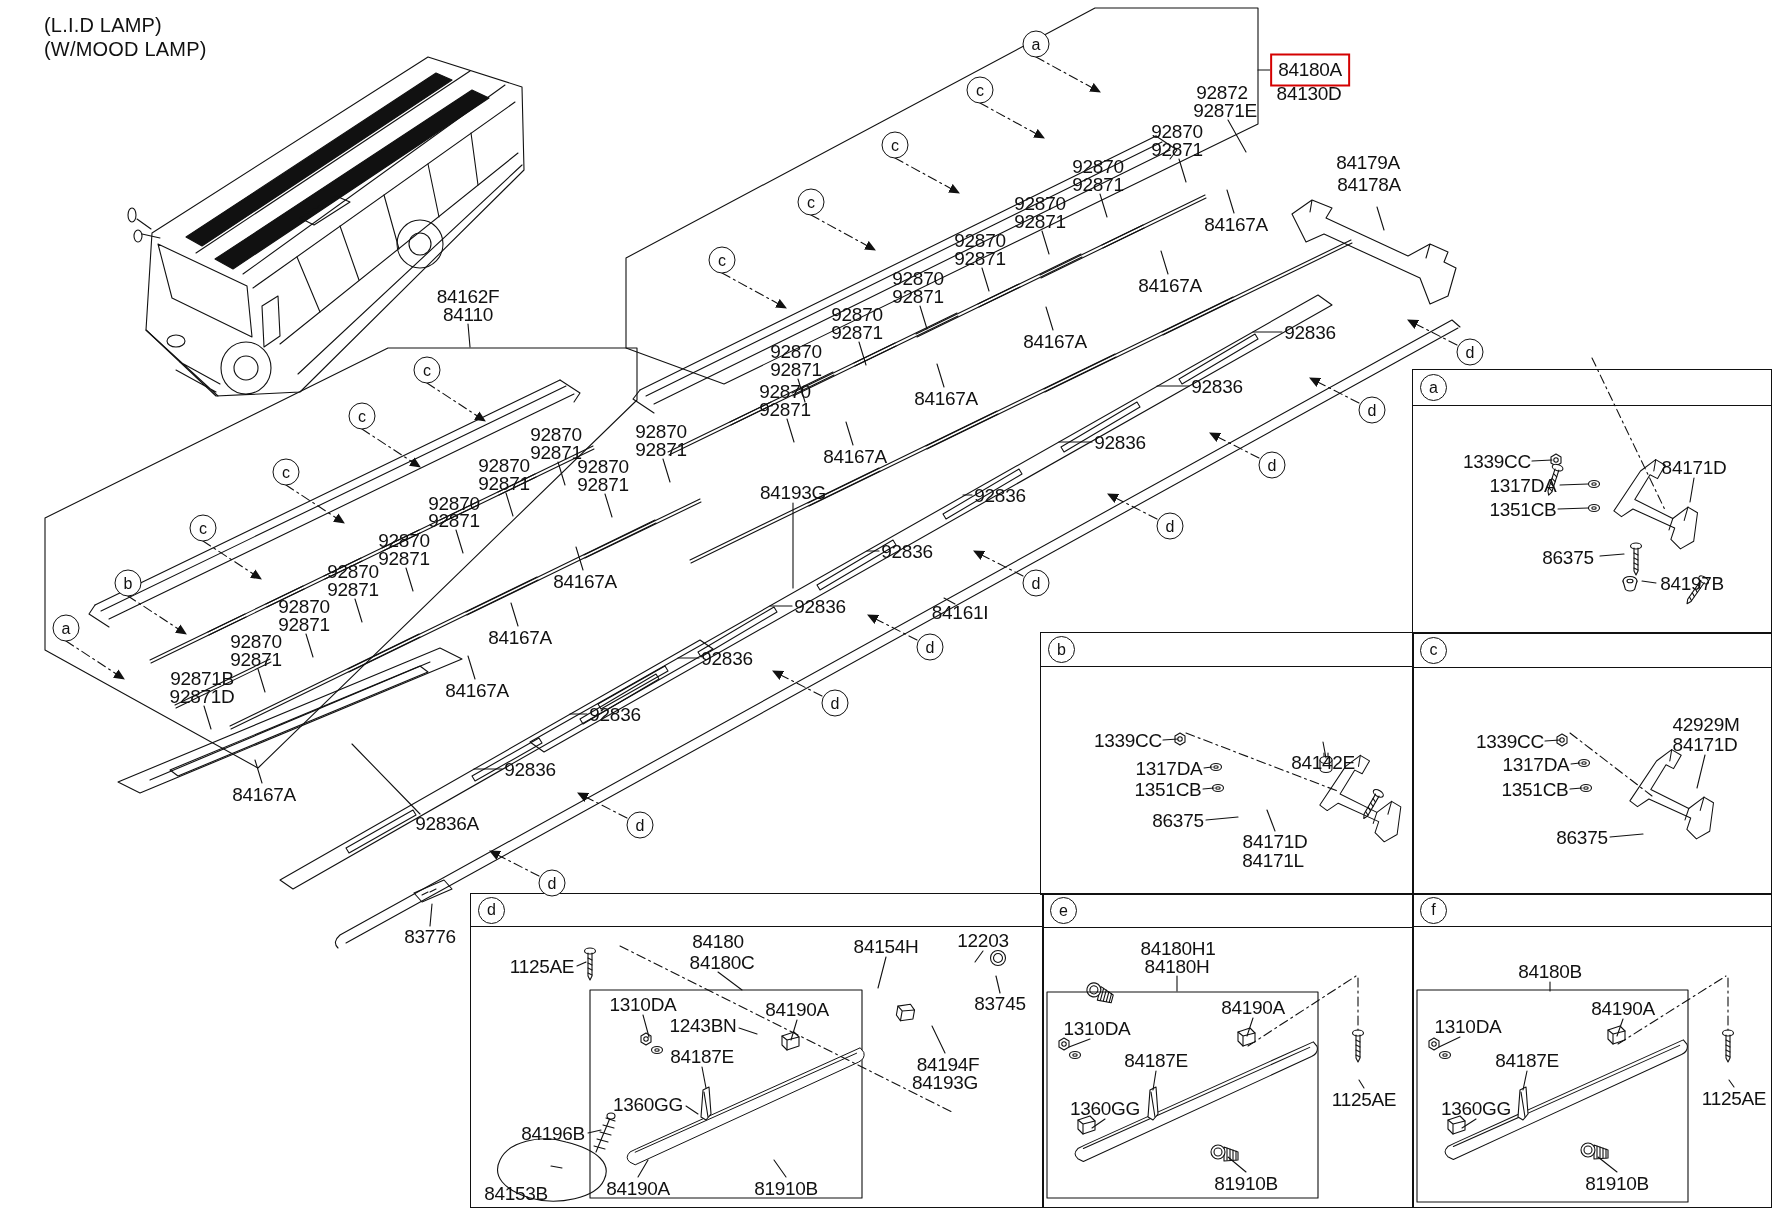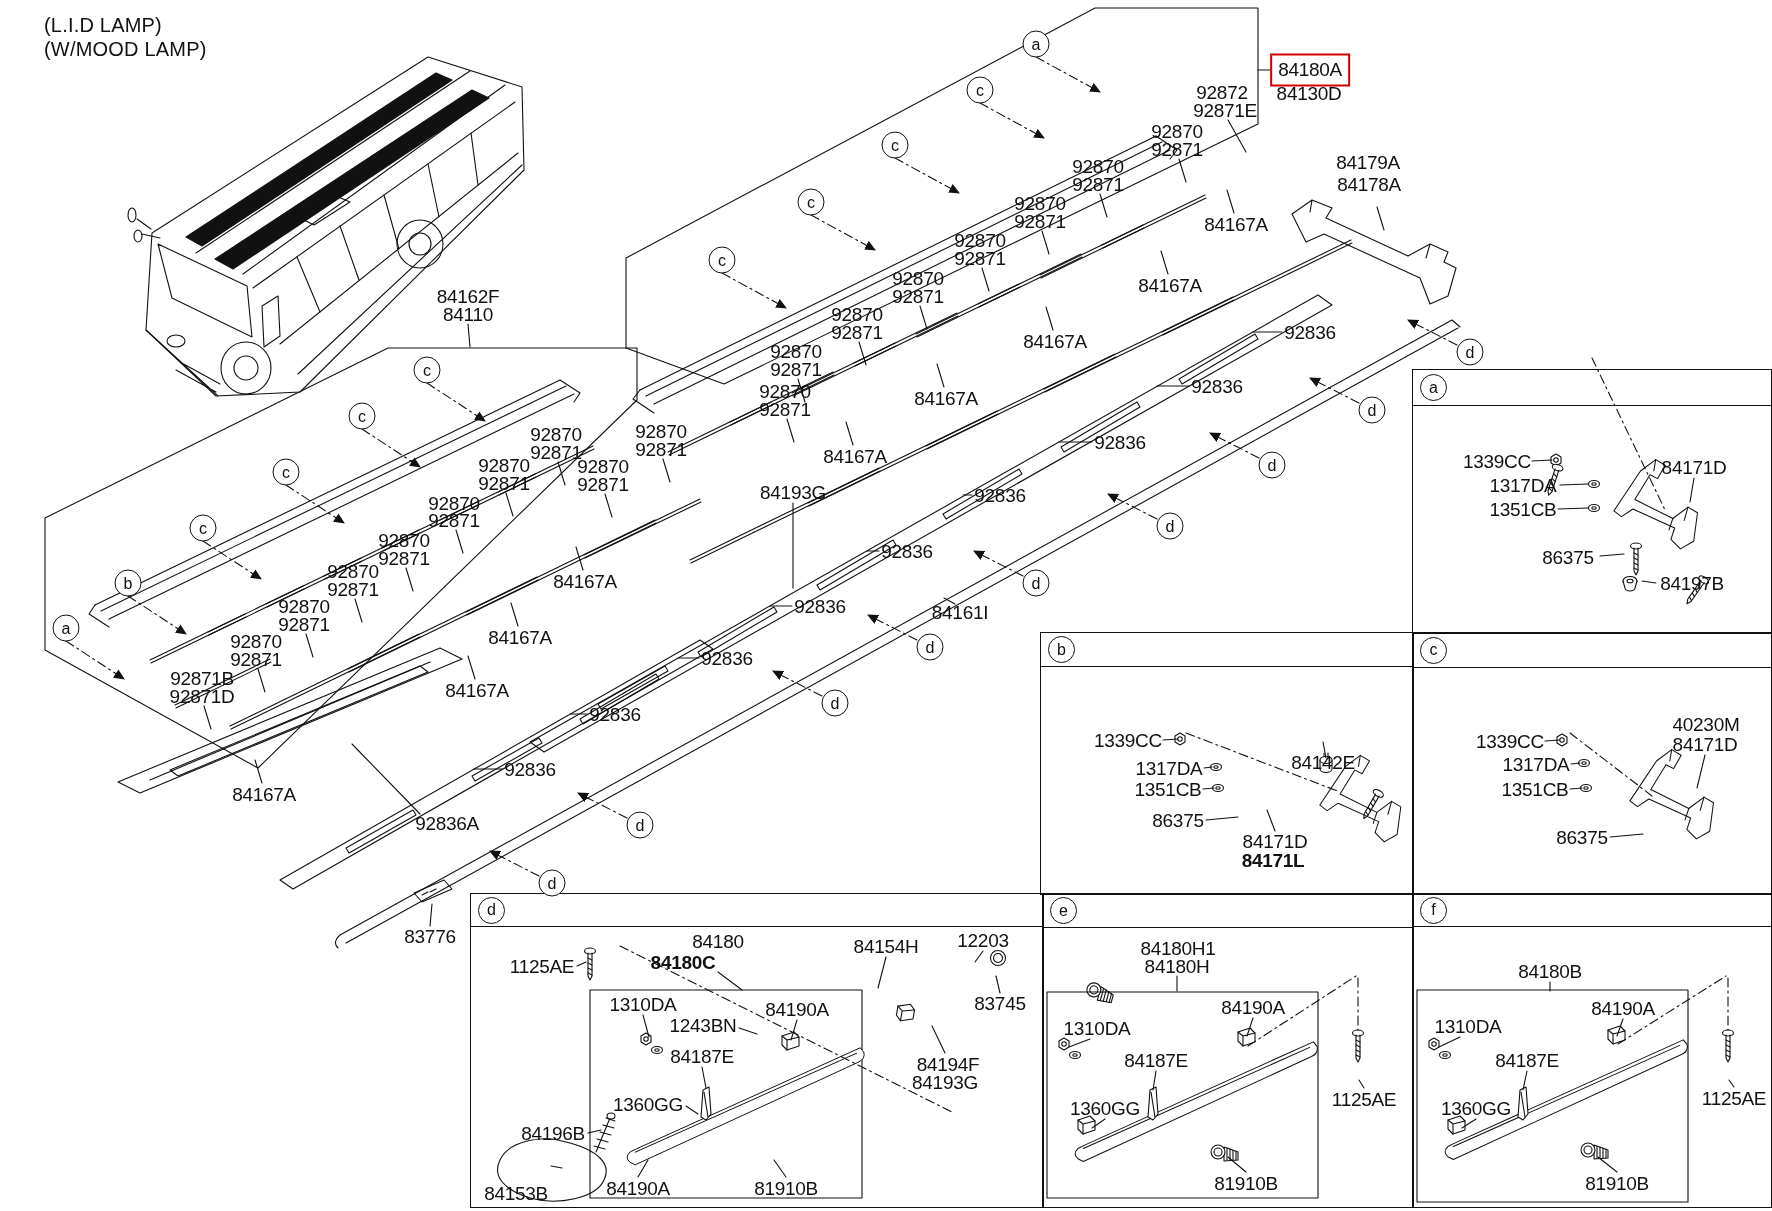--- a/index.html
+++ b/index.html
@@ -464,30 +464,30 @@
       <div class="plabel" style="left: 1523px; top: 509px;">1351CB</div>
       <div class="plabel" style="left: 1694px; top: 467px;">84171D</div>
       <div class="plabel" style="left: 1568px; top: 557px;">86375</div>
       <div class="plabel" style="left: 1692px; top: 583px;">84197B</div>
       <div class="plabel" style="left: 1128px; top: 740px;">1339CC</div>
       <div class="plabel" style="left: 1323px; top: 762px;">84142E</div>
       <div class="plabel" style="left: 1169px; top: 768px;">1317DA</div>
       <div class="plabel" style="left: 1168px; top: 789px;">1351CB</div>
       <div class="plabel" style="left: 1178px; top: 820px;">86375</div>
       <div class="plabel" style="left: 1275px; top: 841px;">84171D</div>
-      <div class="plabel" style="left: 1273px; top: 860px; font-weight: bold;">84171L</div>
+      <div class="plabel" style="left: 1273px; top: 860px;">84171L</div>
       <div class="plabel" style="left: 1510px; top: 741px;">1339CC</div>
       <div class="plabel" style="left: 1536px; top: 764px;">1317DA</div>
       <div class="plabel" style="left: 1535px; top: 789px;">1351CB</div>
       <div class="plabel" style="left: 1582px; top: 837px;">86375</div>
-      <div class="plabel" style="left: 1706px; top: 724px;">40230M</div>
+      <div class="plabel" style="left: 1706px; top: 724px;">42929M</div>
       <div class="plabel" style="left: 1705px; top: 744px;">84171D</div>
       <div class="plabel" style="left: 542px; top: 966px;">1125AE</div>
       <div class="plabel" style="left: 718px; top: 941px;">84180</div>
-      <div class="plabel" style="left: 683px; top: 962px; font-weight: bold;">84180C</div>
+      <div class="plabel" style="left: 722px; top: 962px;">84180C</div>
       <div class="plabel" style="left: 886px; top: 946px;">84154H</div>
       <div class="plabel" style="left: 983px; top: 940px;">12203</div>
       <div class="plabel" style="left: 1000px; top: 1003px;">83745</div>
       <div class="plabel" style="left: 643px; top: 1004px;">1310DA</div>
       <div class="plabel" style="left: 703px; top: 1025px;">1243BN</div>
       <div class="plabel" style="left: 797px; top: 1009px;">84190A</div>
       <div class="plabel" style="left: 702px; top: 1056px;">84187E</div>
       <div class="plabel" style="left: 648px; top: 1104px;">1360GG</div>
       <div class="plabel" style="left: 553px; top: 1133px;">84196B</div>
       <div class="plabel" style="left: 516px; top: 1166px; margin-top: 27px;">84153B</div>

